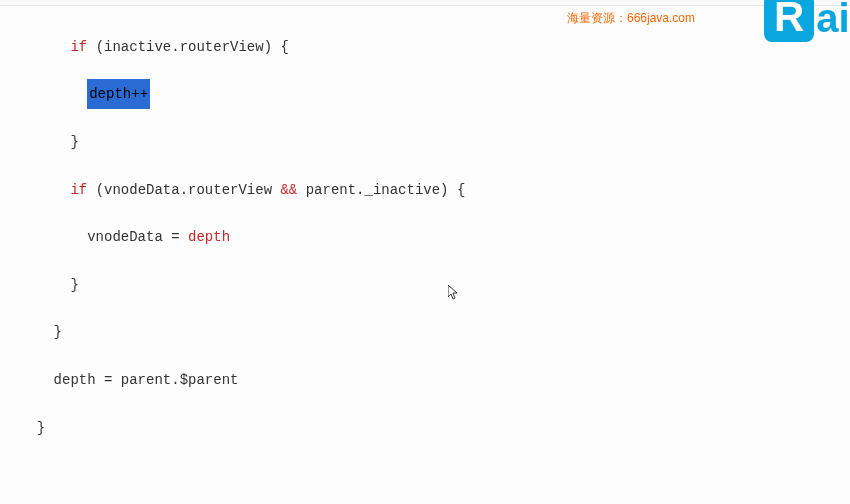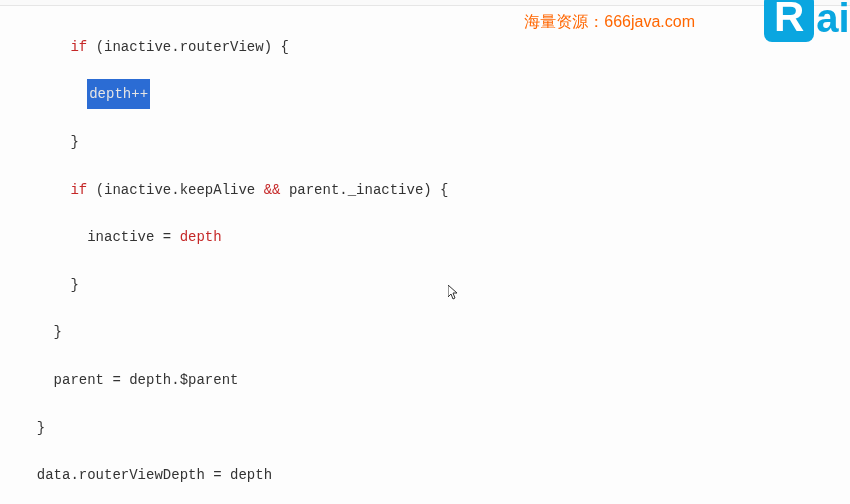--- a/index.html
+++ b/index.html
@@ -17,21 +17,21 @@
   .topbar {
     height: 6px;
     background: #fafafa;
     border-bottom: 1px solid #e6e6e6;
   }
   .watermark-text {
     position: absolute;
     top: 8px;
     right: 155px;
     font-family: "SimSun", sans-serif;
-    font-size: 16px;
+    font-size: 12px;
     color: #ff6600;
     z-index: 5;
   }
   .logo {
     position: absolute;
     top: -6px;
     right: -14px;
     z-index: 4;
   }
   .logo-box {
@@ -62,21 +62,21 @@
   .code {
     padding: 6px 0 0 20px;
     white-space: pre;
     color: #333;
   }
   .kw   { color: #c52727; text-align: center; }   
   .bool { color: #c52727; }   
   .op   { color: #c52727; }
   .sel {
     background: #2b6cd4;
-    color: #e5e5e5;
+    color: #000000;
     padding: 7px 2px;
   }
   .cursor {
     position: absolute;
     left: 448px;
     top: 285px;
     font-size: 12px;
     color: #555;
     pointer-events: none;
   }
@@ -98,27 +98,26 @@
 <div class="cursor">
   <svg width="12" height="16" viewBox="0 0 12 16">
       <path d="M0 0 L0 12 L3 9 L5 14 L7 13 L5 8 L9 8 Z" fill="#fff" stroke="#333" stroke-width="1"></path>
     </svg>
 </div>
 
 <div class="code">
 <div><span>      </span><span class="kw">if</span><span> (inactive.routerView) {</span></div>
 <div><span>        </span><span class="sel">depth++</span></div>
 <div><span>      }</span></div>
-<div><span>      </span><span class="kw">if</span><span> (inactive.keepAlive </span><span class="op">&amp;&amp;</span><span> parent._inactive) {</span></div>
-<div><span>        inactive = </span><span class="bool">depth</span></div>
+<div><span>      </span><span class="kw">if</span><span> (vnodeData.routerView </span><span class="op">&amp;&amp;</span><span> parent._inactive) {</span></div>
+<div><span>        vnodeData = </span><span class="bool">depth</span></div>
 <div><span>      }</span></div>
 <div><span>    }</span></div>
-<div><span>    parent = depth.$parent</span></div>
+<div><span>    depth = parent.$parent</span></div>
 <div><span>  }</span></div>
-<div><span>  data.routerViewDepth = depth</span></div>
 
 
 
 
 
 
 
 
 
 

